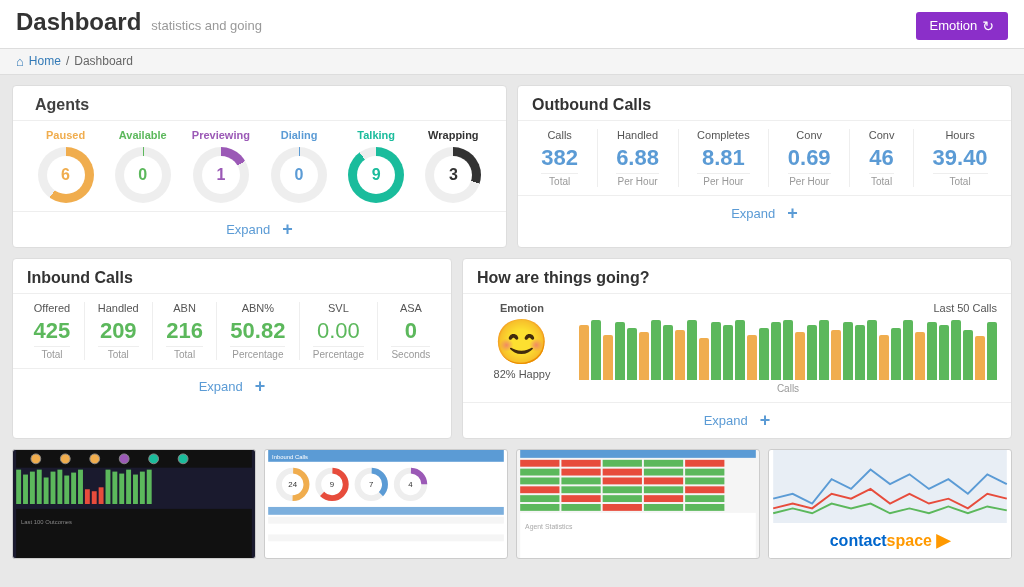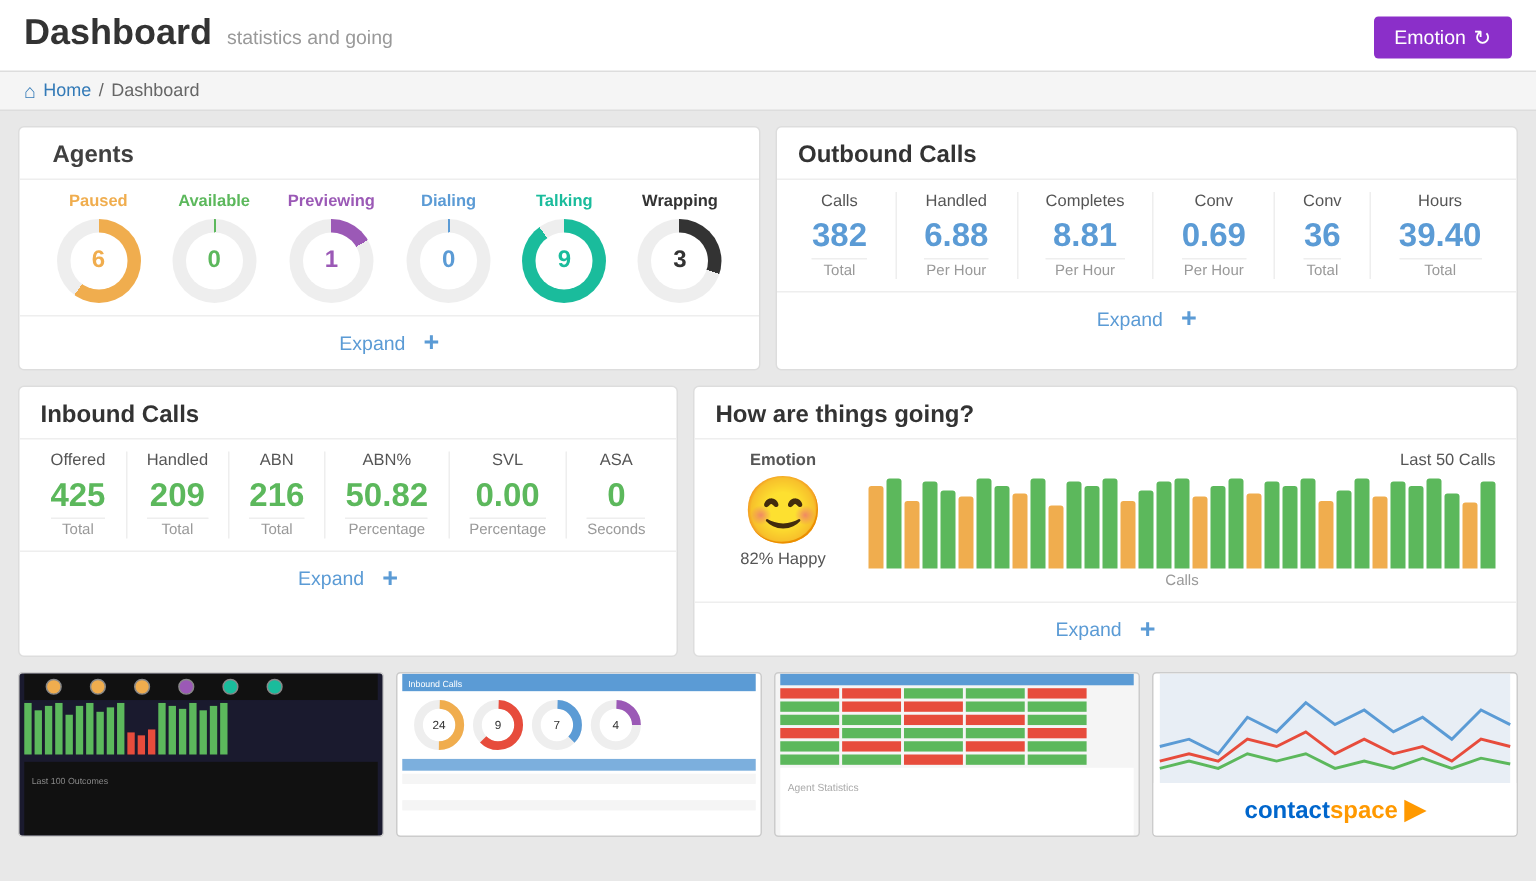--- a/index.html
+++ b/index.html
@@ -121,21 +121,21 @@
         </div>
         <div style="width:1px; background:#eee; align-self:stretch;"></div>
         <div style="text-align:center;">
           <div style="font-size:11px; color:#555; margin-bottom:4px;">Conv</div>
           <div style="font-size:22px; font-weight:bold; color:#5b9bd5;">0.69</div>
           <div style="font-size:10px; color:#999; margin-top:2px; border-top:1px solid #eee; padding-top:2px;">Per Hour</div>
         </div>
         <div style="width:1px; background:#eee; align-self:stretch;"></div>
         <div style="text-align:center;">
           <div style="font-size:11px; color:#555; margin-bottom:4px;">Conv</div>
-          <div style="font-size:22px; font-weight:bold; color:#5b9bd5;">36</div>
+          <div style="font-size:22px; font-weight:bold; color:#5b9bd5;">46</div>
           <div style="font-size:10px; color:#999; margin-top:2px; border-top:1px solid #eee; padding-top:2px;">Total</div>
         </div>
         <div style="width:1px; background:#eee; align-self:stretch;"></div>
         <div style="text-align:center;">
           <div style="font-size:11px; color:#555; margin-bottom:4px;">Hours</div>
           <div style="font-size:22px; font-weight:bold; color:#5b9bd5;">39.40</div>
           <div style="font-size:10px; color:#999; margin-top:2px; border-top:1px solid #eee; padding-top:2px;">Total</div>
         </div>
       </div>
       <div style="border-top:1px solid #eee; padding:7px 14px; display:flex; align-items:center; justify-content:center; gap:12px; cursor:pointer;">
@@ -172,21 +172,21 @@
         </div>
         <div style="width:1px; background:#eee; align-self:stretch;"></div>
         <div style="text-align:center;">
           <div style="font-size:11px; color:#555; margin-bottom:4px;">ABN%</div>
           <div style="font-size:22px; font-weight:bold; color:#5cb85c;">50.82</div>
           <div style="font-size:10px; color:#999; margin-top:2px; border-top:1px solid #eee; padding-top:2px;">Percentage</div>
         </div>
         <div style="width:1px; background:#eee; align-self:stretch;"></div>
         <div style="text-align:center;">
           <div style="font-size:11px; color:#555; margin-bottom:4px;">SVL</div>
-          <div style="font-size:22px; font-weight:bold; color:#5cb85c;">0.00</div>
+          <div style="font-size:22px; font-weight:normal; color:#5cb85c;">0.00</div>
           <div style="font-size:10px; color:#999; margin-top:2px; border-top:1px solid #eee; padding-top:2px;">Percentage</div>
         </div>
         <div style="width:1px; background:#eee; align-self:stretch;"></div>
         <div style="text-align:center;">
           <div style="font-size:11px; color:#555; margin-bottom:4px;">ASA</div>
           <div style="font-size:22px; font-weight:bold; color:#5cb85c;">0</div>
           <div style="font-size:10px; color:#999; margin-top:2px; border-top:1px solid #eee; padding-top:2px;">Seconds</div>
         </div>
       </div>
       <div style="border-top:1px solid #eee; padding:7px 14px; display:flex; align-items:center; justify-content:center; gap:12px; cursor:pointer;">

